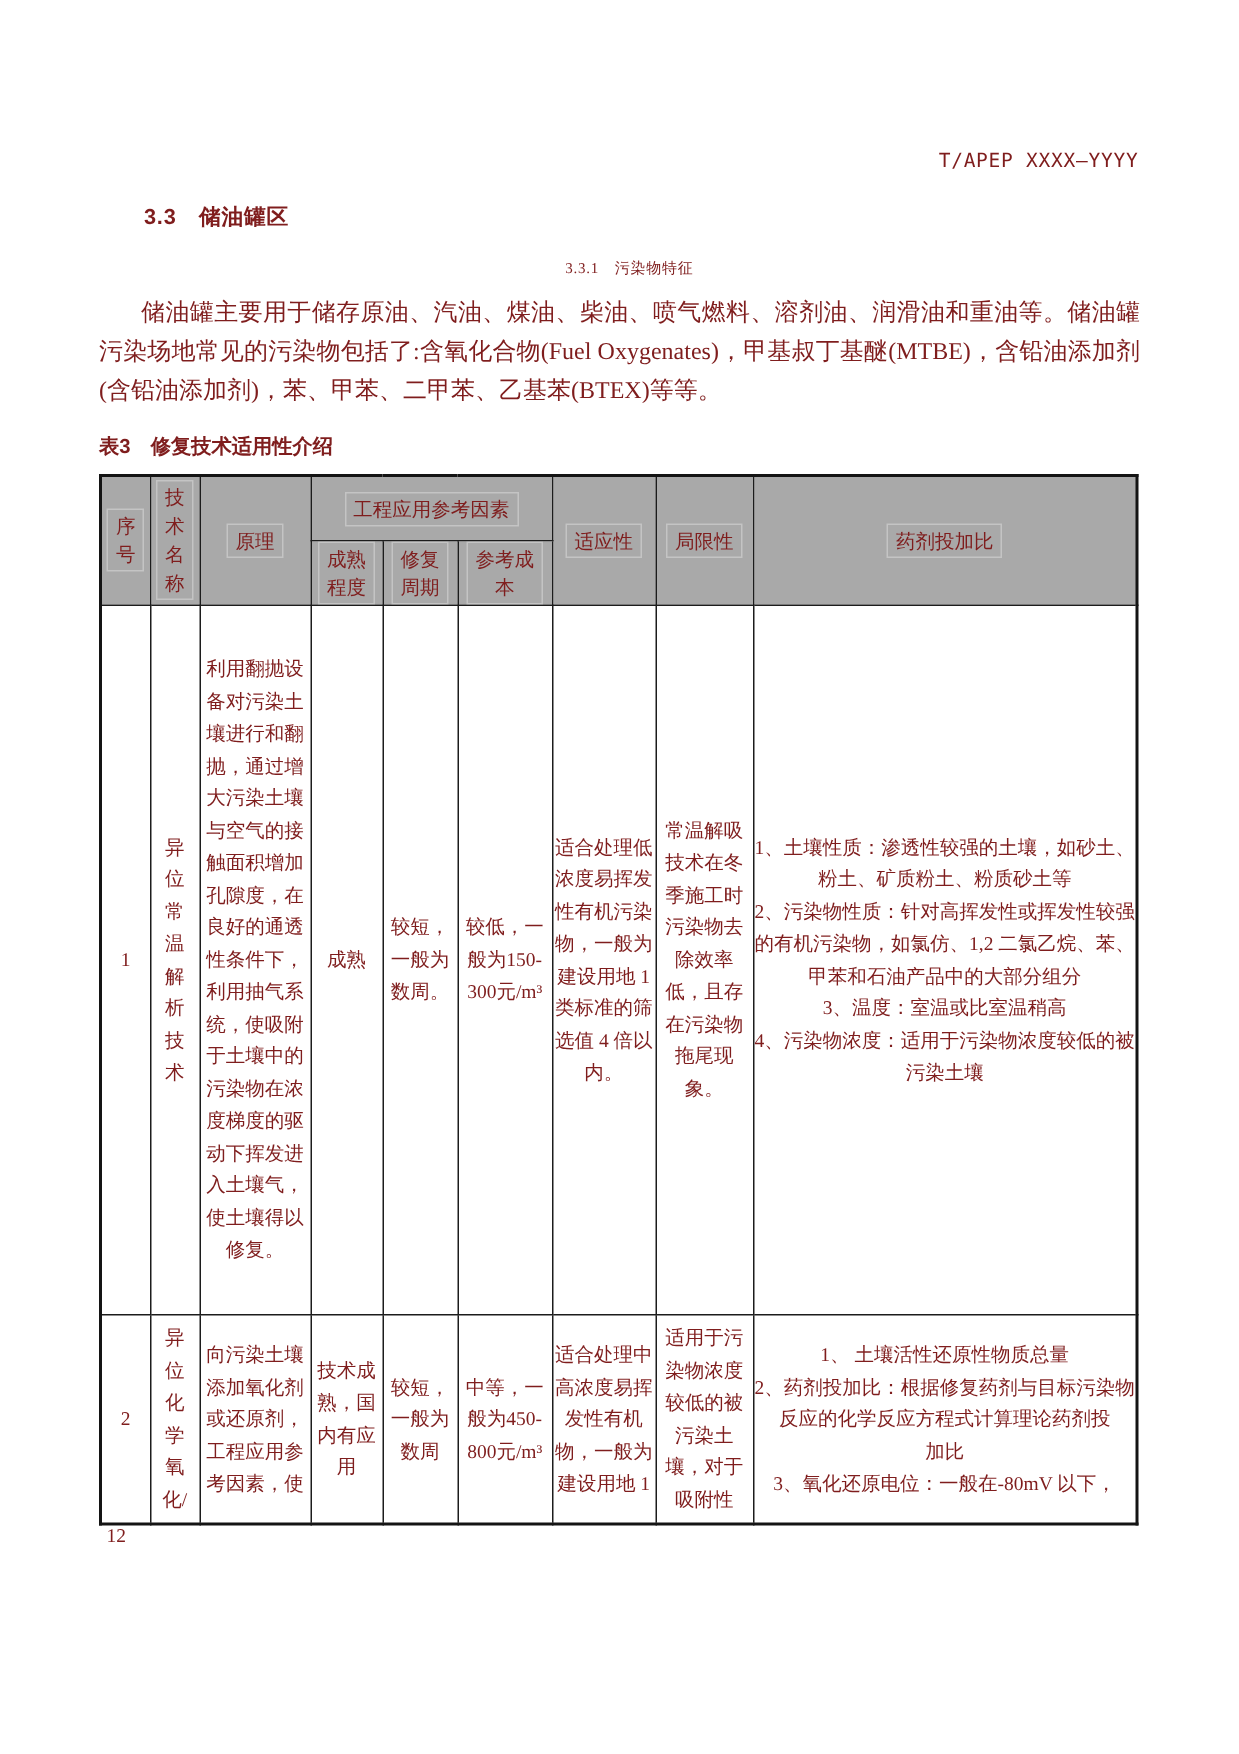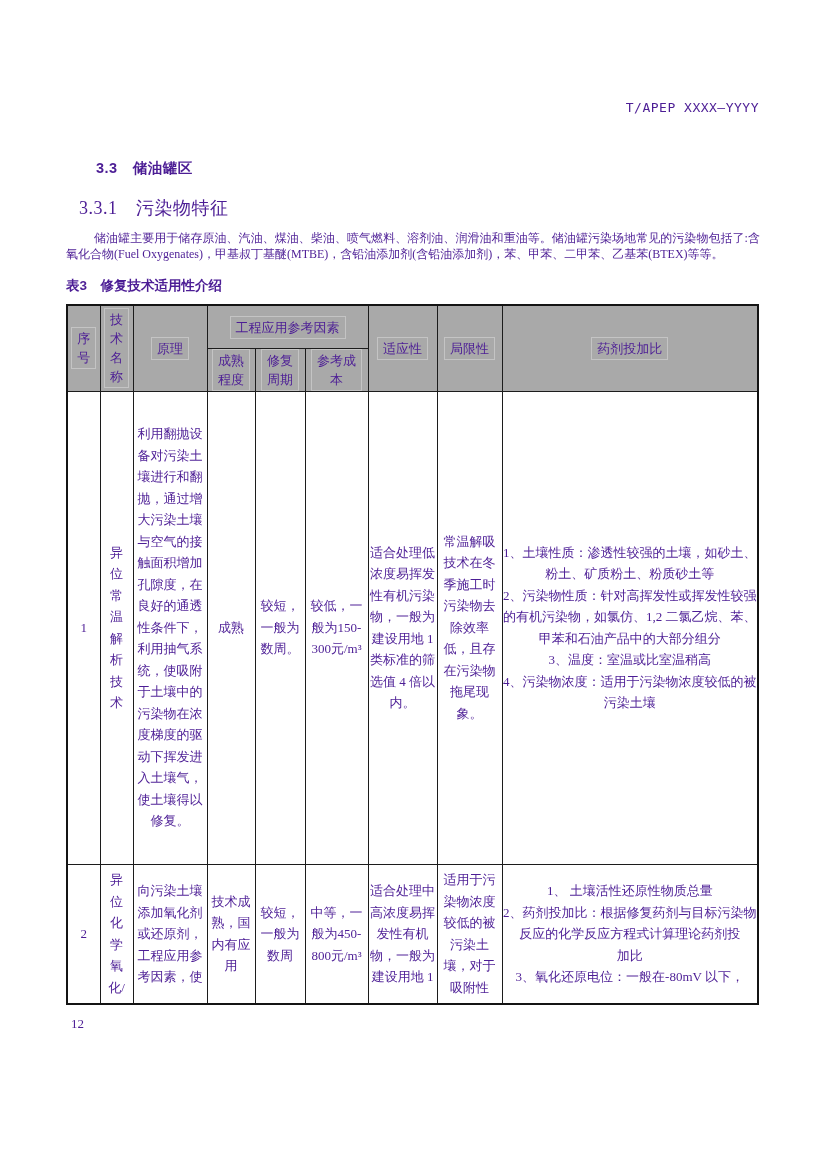--- a/index.html
+++ b/index.html
@@ -1,38 +1,38 @@
 <!DOCTYPE html>
 <html><head>
 <meta charset="utf-8">
 <style>
   html,body { margin:0; padding:0; background:#ffffff; }
   .page {
     position:relative;
     width:826px; height:1169px;
     background:#ffffff;
-    color:#4c1d95;
+    color:#7f1d1d;
     font-family:"Liberation Serif","DejaVu Serif",serif;
     overflow:hidden;
     margin:0 auto;
   }
   .doc-ref {
     position:absolute; top:100px; right:67px;
     font-family:"DejaVu Sans Mono","Liberation Mono",monospace;
     font-size:13px; letter-spacing:0.5px;
   }
-  .content { position:absolute; left:66px; top:0; width:694px;margin-top:24px; }
+  .content { position:absolute; left:66px; top:0; width:694px; }
   .h-main {
     margin:135px 0 0 0; padding-left:30px;
     font-family:"Liberation Sans","DejaVu Sans",sans-serif;
     font-weight:bold; font-size:14.5px; letter-spacing:0.5px;
   }
-  .h-sub { margin:18px 0 0 0; padding-left:13px; font-size:18px; letter-spacing:0.5px; }
+  .h-sub { margin:18px 0 0 0; padding-left:13px; font-size:10px; letter-spacing:0.5px;text-align:center; }
   .para {
-    margin:10px 0 0 0; font-size:12px; line-height:16px;
+    margin:10px 0 0 0; font-size:16px; line-height:26px;
     text-align:justify; text-indent:28px;
   }
   .tbl-title {
     margin:15px 0 0 0; text-align:left; font-weight:bold; font-size:13.5px;
     font-family:"Liberation Sans","DejaVu Sans",sans-serif;
   }
   table.rt {
     margin-top:9px; border-collapse:collapse; table-layout:fixed;
     width:691px; font-size:13px; line-height:21.5px;
     border:2px solid #141414;

